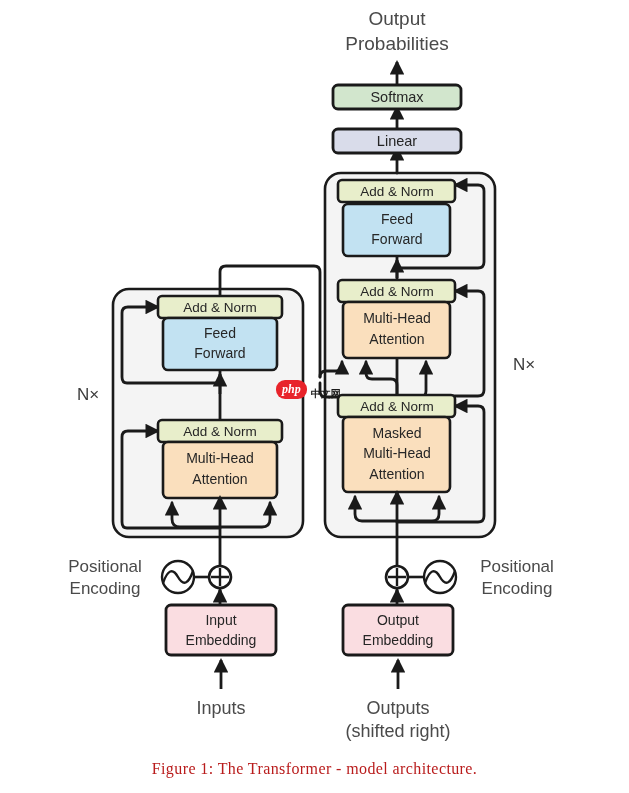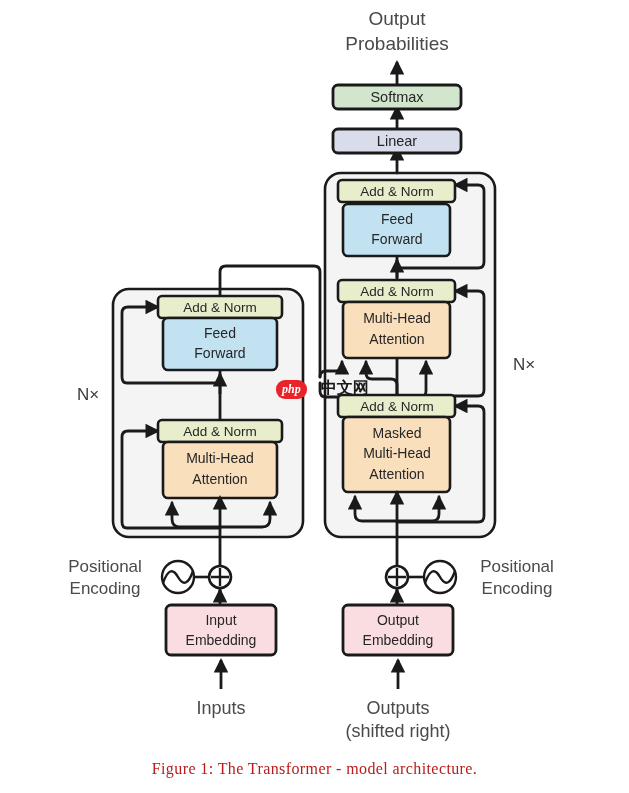--- a/index.html
+++ b/index.html
@@ -51,38 +51,38 @@
     font-family: "Liberation Serif", serif;
     font-size: 16px;
     color: #b91c1c;
     letter-spacing: 0.4px;
   }
   .watermark {
     position: absolute;
     left: 276px;
     top: 380px;
     display: flex;
-    align-items: flex-start;
-    gap: 14px;
+    align-items: flex-end;
+    gap: 4px;
     pointer-events: none;
   }
   .wm-badge {
     background: #e8232a;
     color: #ffffff;
     font-family: "Liberation Serif", serif;
     font-style: italic;
     font-weight: bold;
     font-size: 12px;
     line-height: 1;
     padding: 3px 6px 4px 6px;
     border-radius: 9px;
   }
   .wm-cn {
     font-family: "DejaVu Sans", sans-serif;
-    font-size: 16px;
+    font-size: 10px;
     font-weight: bold;
     color: #1a1a1a;
     line-height: 1;
   }
 </style>
 </head>
 <body>
 
 <div id="figure-root">
 

